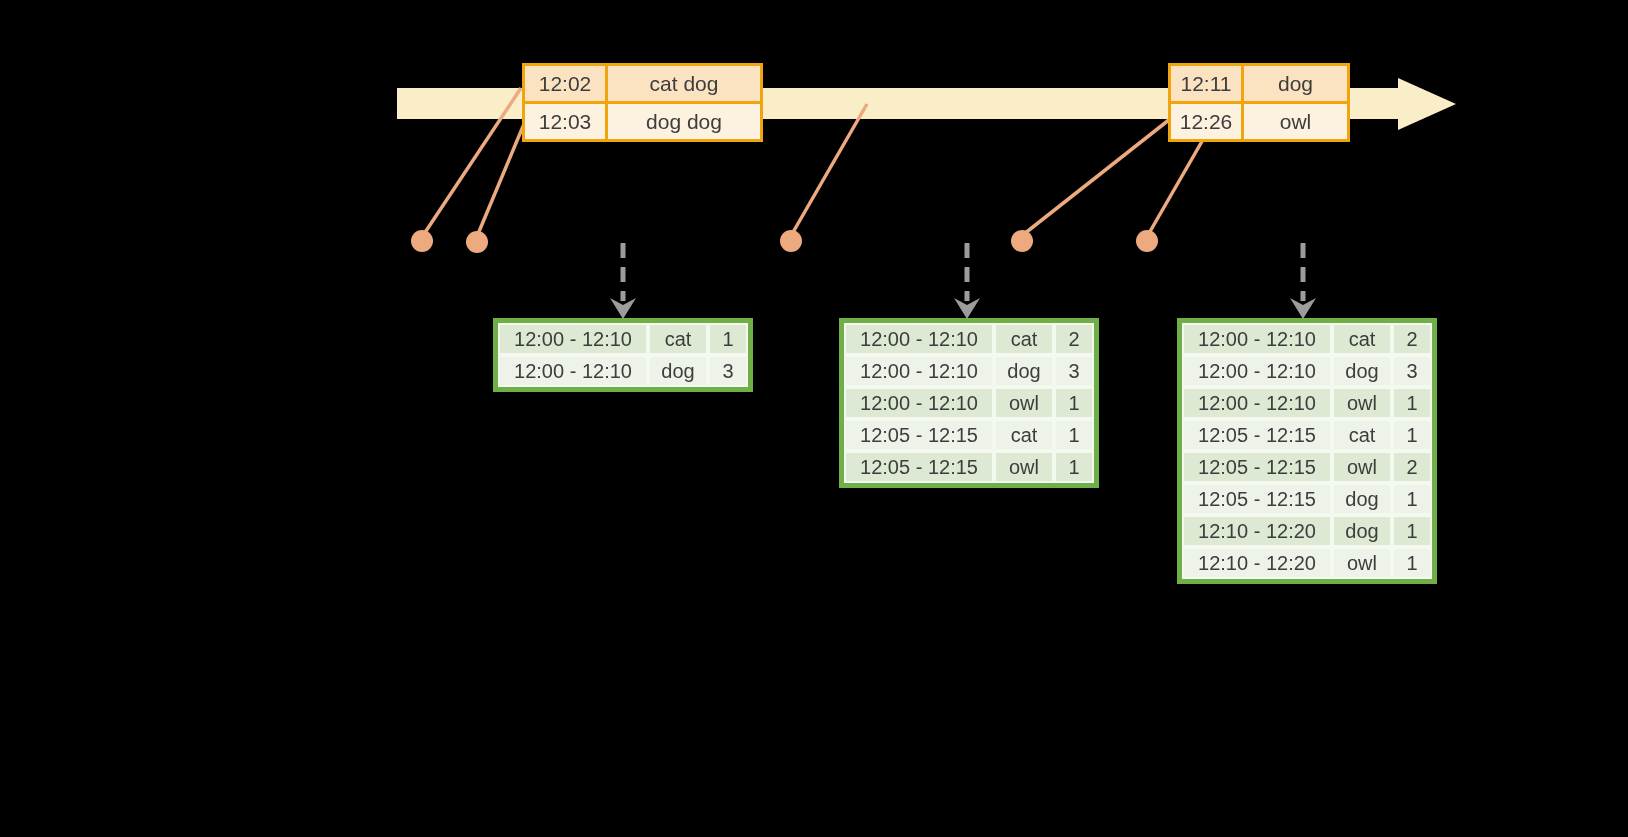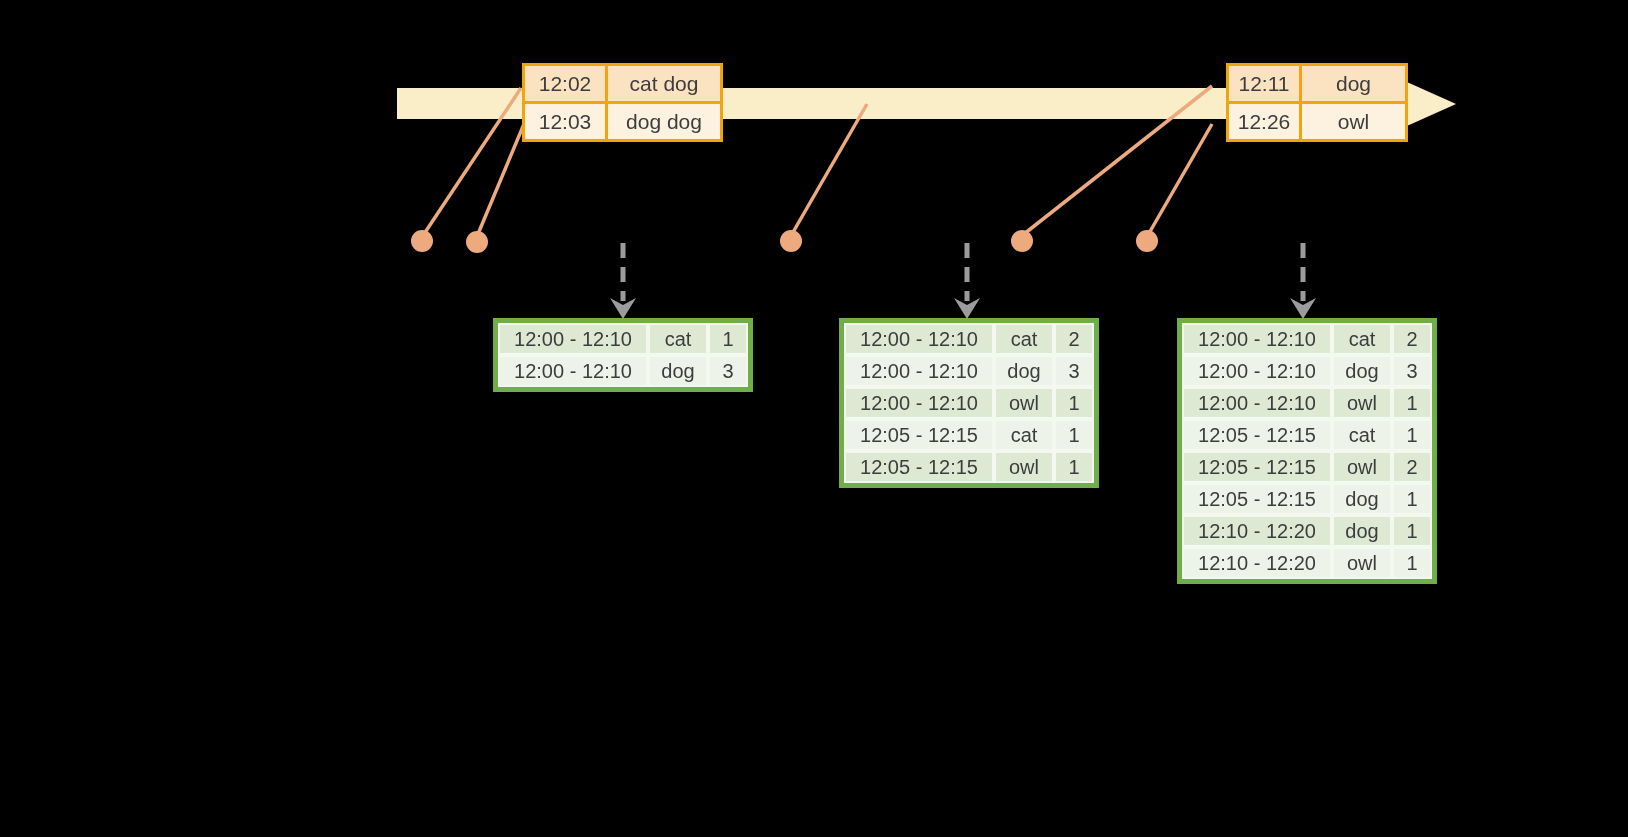--- a/index.html
+++ b/index.html
@@ -34,25 +34,25 @@
   }
   
   svg.overlay{position:absolute;left:0;top:0;z-index:2;}
   
   .event-box{
     position:absolute;z-index:3;display:grid;gap:3px;
     background:var(--event-border);border:3px solid var(--event-border);
     box-sizing:border-box;font-size:21px;
   }
   .event-box .cell{display:flex;align-items:center;justify-content:center;}
-  #event-box-1{left:522px;top:63px;width:201px;height:79px;
+  #event-box-1{left:522px;top:63px;width:241px;height:79px;
     grid-template-columns:80px 1fr;grid-template-rows:1fr 1fr;}
   #event-box-2{left:868px;top:83px;width:202px;height:41px;
     grid-template-columns:79px 1fr;grid-template-rows:1fr;}
-  #event-box-3{left:1226px;top:63px;width:182px;height:79px;
+  #event-box-3{left:1168px;top:63px;width:182px;height:79px;
     grid-template-columns:70px 1fr;grid-template-rows:1fr 1fr;}
   .fill-dark{background:var(--event-row-dark);}
   .fill-mid{background:var(--event-row-mid);}
   .fill-light{background:var(--event-row-light);text-align:center;}
   
   table.result{
     position:absolute;z-index:3;border-collapse:separate;border-spacing:4px;
     background:var(--table-border);border:3px solid var(--table-border);
     font-size:20px;
   }

